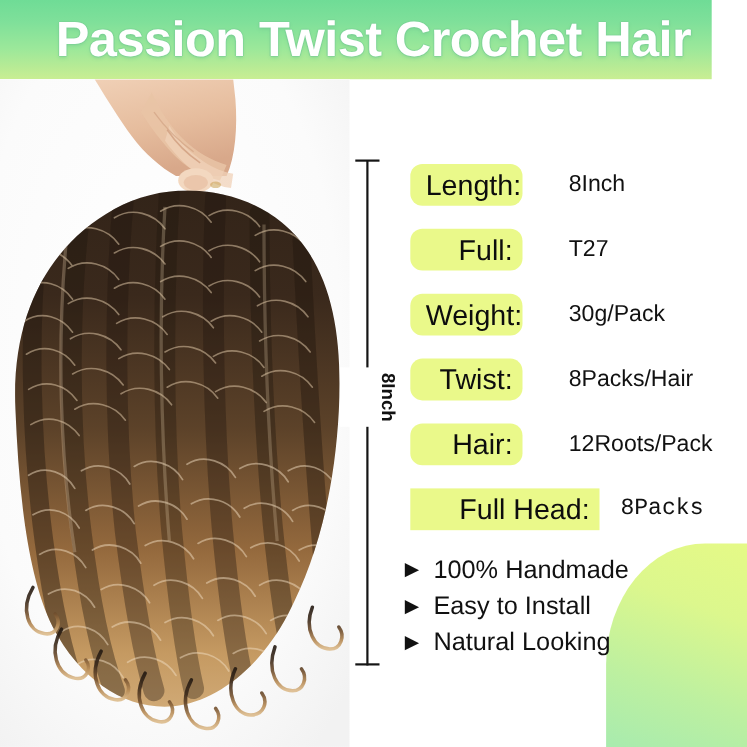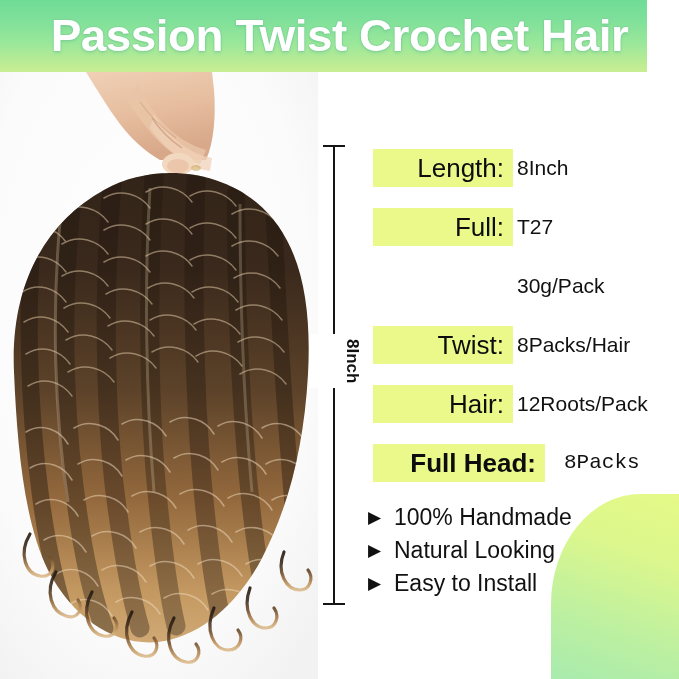--- a/index.html
+++ b/index.html
@@ -142,22 +142,22 @@
     height: 38px;
     line-height: 38px;
     background: #eaf98a;
     color: #0d0d0d;
     font-size: 26px;
     text-align: right;
     box-sizing: border-box;
     padding: 0 9px 0 14px;
     white-space: nowrap;
   }
-  .spec-label.narrow { width: 140px; }
-  .spec-label.wide   { width: 172px; font-weight: bold; }
+  .spec-label.narrow { width: 102px; border-radius: 11px; }
+  .spec-label.wide   { width: 172px; }
   .spec-value {
     position: absolute;
     top: 3px;
     height: 38px;
     line-height: 38px;
     font-size: 21px;
     color: #111111;
     white-space: nowrap;
   }
   .spec-value.narrow { left: 149px; }
@@ -373,20 +373,21 @@
       <div class="spec-label narrow">Length:</div>
       <div class="spec-value narrow">8Inch</div>
     </div>
 
     <div class="spec-row">
       <div class="spec-label narrow">Full:</div>
       <div class="spec-value narrow">T27</div>
     </div>
 
     <div class="spec-row">
+      <div class="spec-label narrow">Weight:</div>
       <div class="spec-value narrow">30g/Pack</div>
     </div>
 
     <div class="spec-row">
       <div class="spec-label narrow">Twist:</div>
       <div class="spec-value narrow">8Packs/Hair</div>
     </div>
 
     <div class="spec-row">
       <div class="spec-label narrow">Hair:</div>
@@ -400,22 +401,22 @@
 
   </div>
 
   <div id="features">
 
     <div class="feature-item">
       <span class="feature-bullet">▶</span><span class="feature-text">100% Handmade</span>
     </div>
 
     <div class="feature-item">
+      <span class="feature-bullet">▶</span><span class="feature-text">Easy to Install</span>
+    </div>
+
+    <div class="feature-item">
       <span class="feature-bullet">▶</span><span class="feature-text">Natural Looking</span>
     </div>
 
-    <div class="feature-item">
-      <span class="feature-bullet">▶</span><span class="feature-text">Easy to Install</span>
-    </div>
-
   </div>
 
 </div>
 
 </body></html>

